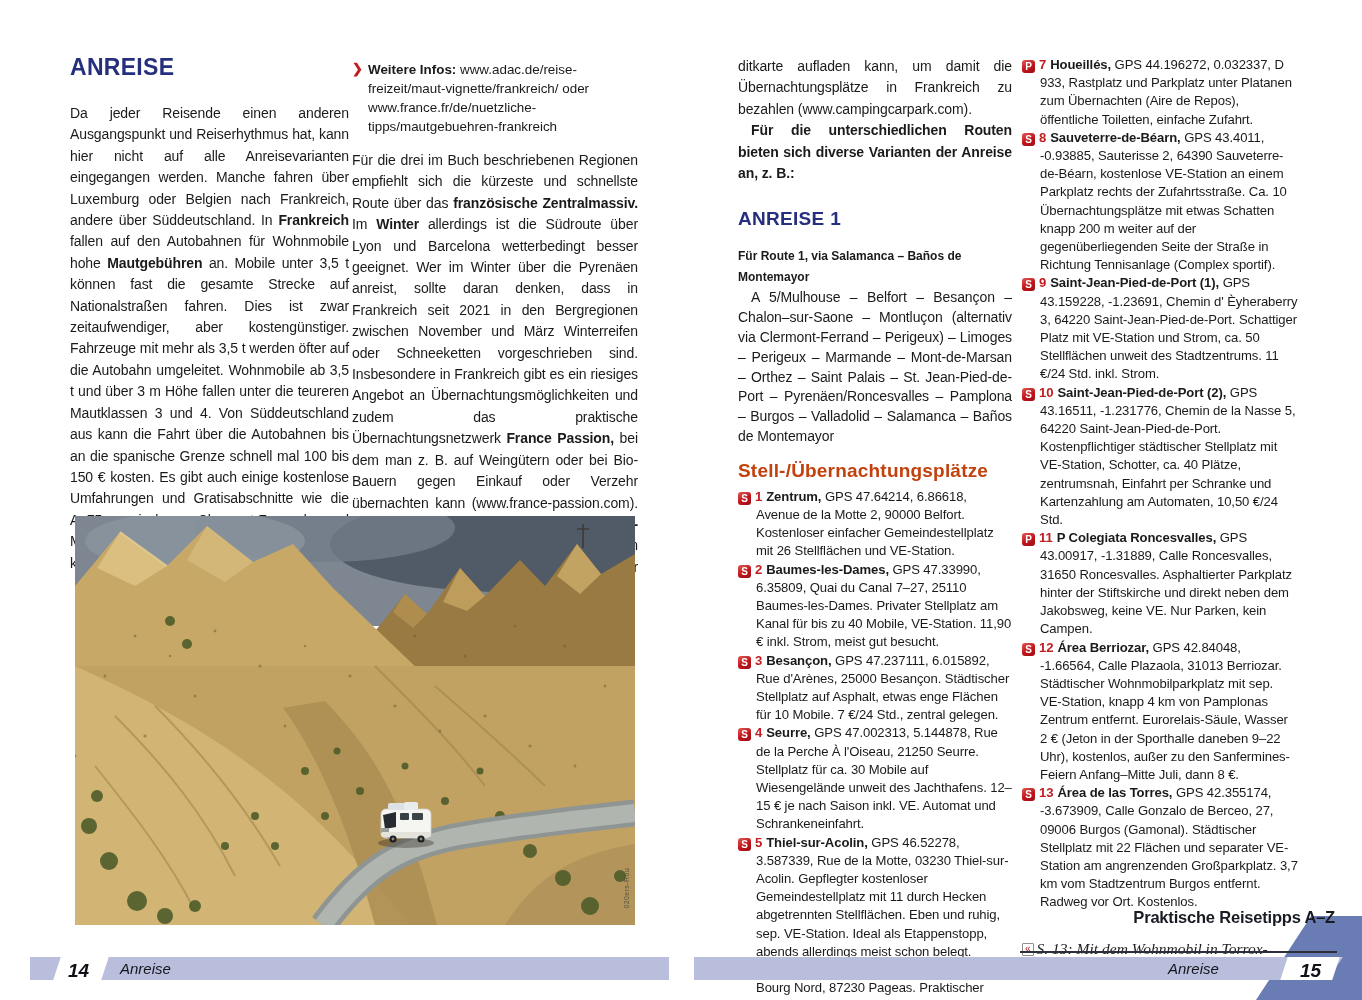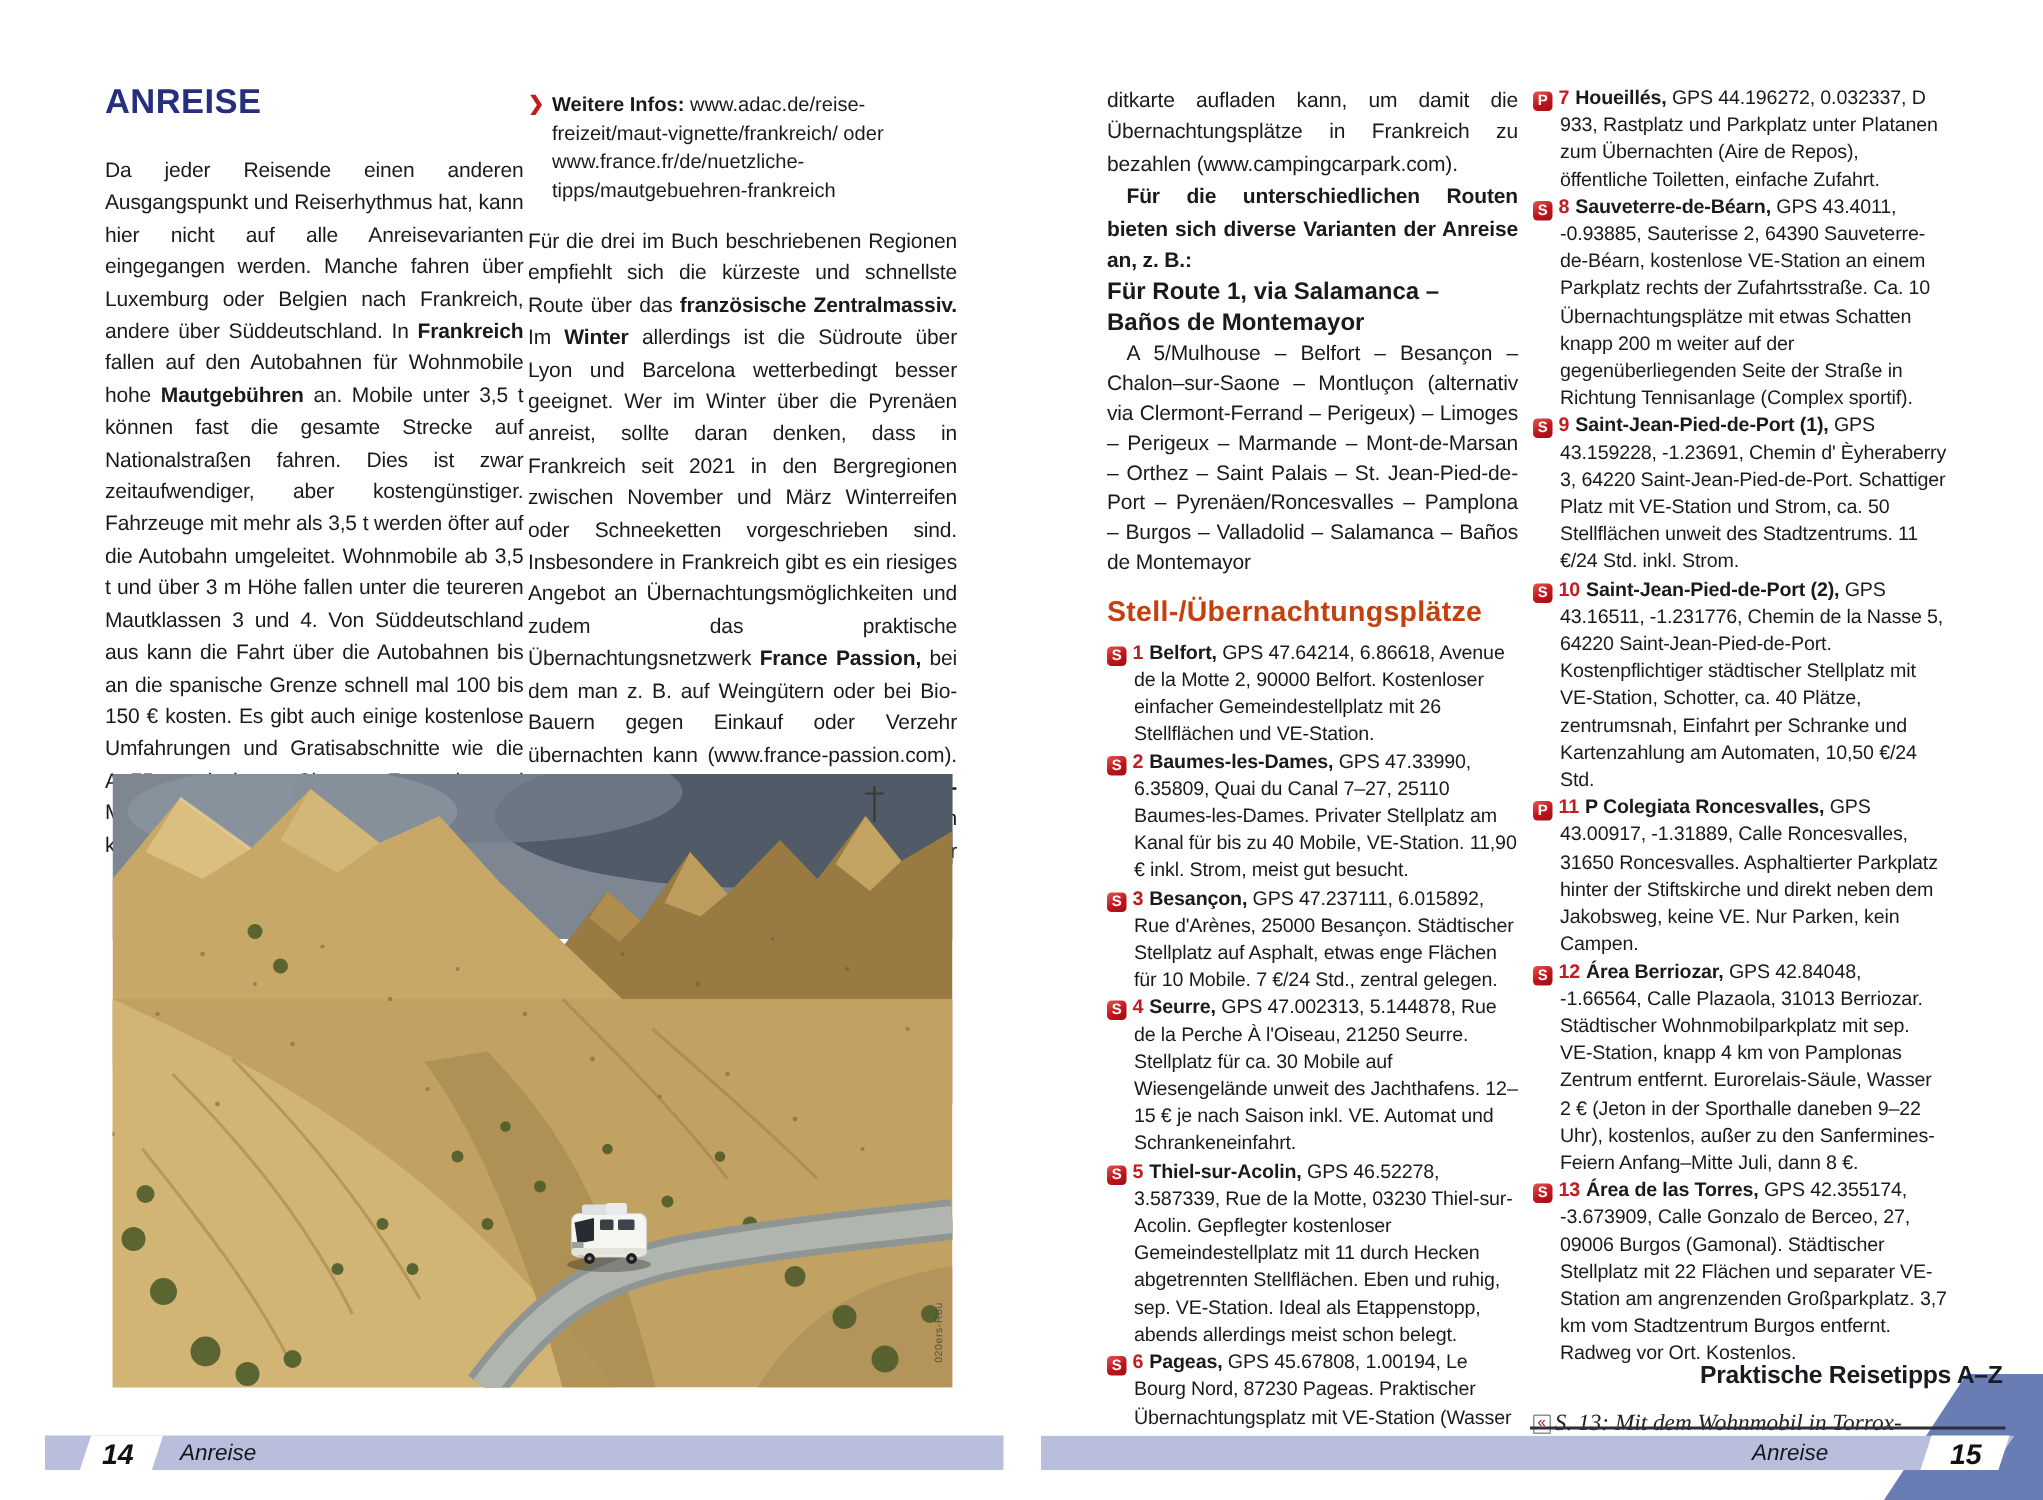--- a/index.html
+++ b/index.html
@@ -16,21 +16,21 @@
   .body{font-size:14px;line-height:21.4px;margin:0;letter-spacing:-.1px;}
   .just{text-align:justify;}
   .indent{text-indent:13px;font-weight:bold;}
   .mt0{margin-top:0;}
   
   .tip{position:relative;font-size:13.4px;line-height:19px;padding-left:16px;overflow-wrap:anywhere;}
   .tip-arrow{position:absolute;left:0;top:-1px;color:#c21b20;font-weight:bold;font-size:13px;}
   .tip-label{font-weight:bold;}
   .colB .body{margin-top:14px;}
   
-  .route-head{font-weight:bold;font-size:16px;line-height:21px;margin:0;}
+  .route-head{font-weight:bold;font-size:12px;line-height:21px;margin:0;}
   .route-body{font-size:14px;line-height:19.8px;text-indent:13px;margin:0;letter-spacing:-.1px;}
   
   .entries{font-size:13.1px;line-height:18.2px;}
   .entry{margin:0;padding-left:18px;text-indent:-18px;text-align:left;letter-spacing:-.1px;}
   .badge{display:inline-block;width:13px;height:13px;border-radius:3px;
          background:linear-gradient(150deg,#e05a54 0%,#c0141b 55%,#9e0e14 100%);
          color:#fff;font-size:10px;font-weight:bold;line-height:13.5px;text-align:center;
          text-indent:0;margin-right:4px;transform:translateY(1px);}
   .enum{color:#c21b20;font-weight:bold;margin-right:4px;}
   .ename{font-weight:bold;}
@@ -189,26 +189,27 @@
   </figure>
 
   <div class="bar-left"></div>
   <div class="pb pb14"></div>
   <span class="pn pn14">14</span>
   <span class="fsec fsec14">Anreise</span>
 
   <div class="colC">
     <p class="body just">ditkarte aufladen kann, um damit die Übernachtungsplätze in Frankreich zu bezahlen (www.campingcarpark.com).</p>
     <p class="body just indent mt0">Für die unterschiedlichen Routen bieten sich diverse Varianten der Anreise an, z. B.:</p>
+    <h2 class="sub">ANREISE 1</h2>
     <p class="route-head">Für Route 1, via Salamanca – Baños de Montemayor</p>
     <p class="route-body just">A 5/Mulhouse – Belfort – Besançon – Chalon–sur-Saone – Montluçon (alternativ via Clermont-Ferrand – Perigeux) – Limoges – Perigeux – Marmande – Mont-de-Marsan – Orthez – Saint Palais – St. Jean-Pied-de-Port – Pyrenäen/Roncesvalles – Pamplona – Burgos – Valladolid – Salamanca – Baños de Montemayor</p>
     <h3 class="places">Stell-/Übernachtungsplätze</h3>
     <div class="entries">
 
-        <p class="entry"><span class="badge">S</span><span class="enum">1</span><span class="ename">Belfort,</span> <span>GPS 47.64214, 6.86618, Avenue de la Motte 2, 90000 Belfort. Kostenloser einfacher Gemeindestellplatz mit 26 Stellflächen und VE-Station.</span></p>
+        <p class="entry"><span class="badge">S</span><span class="enum">1</span><span class="ename">Zentrum,</span> <span>GPS 47.64214, 6.86618, Avenue de la Motte 2, 90000 Belfort. Kostenloser einfacher Gemeindestellplatz mit 26 Stellflächen und VE-Station.</span></p>
 
         <p class="entry"><span class="badge">S</span><span class="enum">2</span><span class="ename">Baumes-les-Dames,</span> <span>GPS 47.33990, 6.35809, Quai du Canal 7–27, 25110 Baumes-les-Dames. Privater Stellplatz am Kanal für bis zu 40 Mobile, VE-Station. 11,90 € inkl. Strom, meist gut besucht.</span></p>
 
         <p class="entry"><span class="badge">S</span><span class="enum">3</span><span class="ename">Besançon,</span> <span>GPS 47.237111, 6.015892, Rue d'Arènes, 25000 Besançon. Städtischer Stellplatz auf Asphalt, etwas enge Flächen für 10 Mobile. 7 €/24 Std., zentral gelegen.</span></p>
 
         <p class="entry"><span class="badge">S</span><span class="enum">4</span><span class="ename">Seurre,</span> <span>GPS 47.002313, 5.144878, Rue de la Perche À l'Oiseau, 21250 Seurre. Stellplatz für ca. 30 Mobile auf Wiesengelände unweit des Jachthafens. 12–15 € je nach Saison inkl. VE. Automat und Schrankeneinfahrt.</span></p>
 
         <p class="entry"><span class="badge">S</span><span class="enum">5</span><span class="ename">Thiel-sur-Acolin,</span> <span>GPS 46.52278, 3.587339, Rue de la Motte, 03230 Thiel-sur-Acolin. Gepflegter kostenloser Gemeindestellplatz mit 11 durch Hecken abgetrennten Stellflächen. Eben und ruhig, sep. VE-Station. Ideal als Etappenstopp, abends allerdings meist schon belegt.</span></p>
 
         <p class="entry"><span class="badge">S</span><span class="enum">6</span><span class="ename">Pageas,</span> <span>GPS 45.67808, 1.00194, Le Bourg Nord, 87230 Pageas. Praktischer Übernachtungsplatz mit VE-Station (Wasser 2 €) und Wiesenareal. Kostenlos.</span></p>

